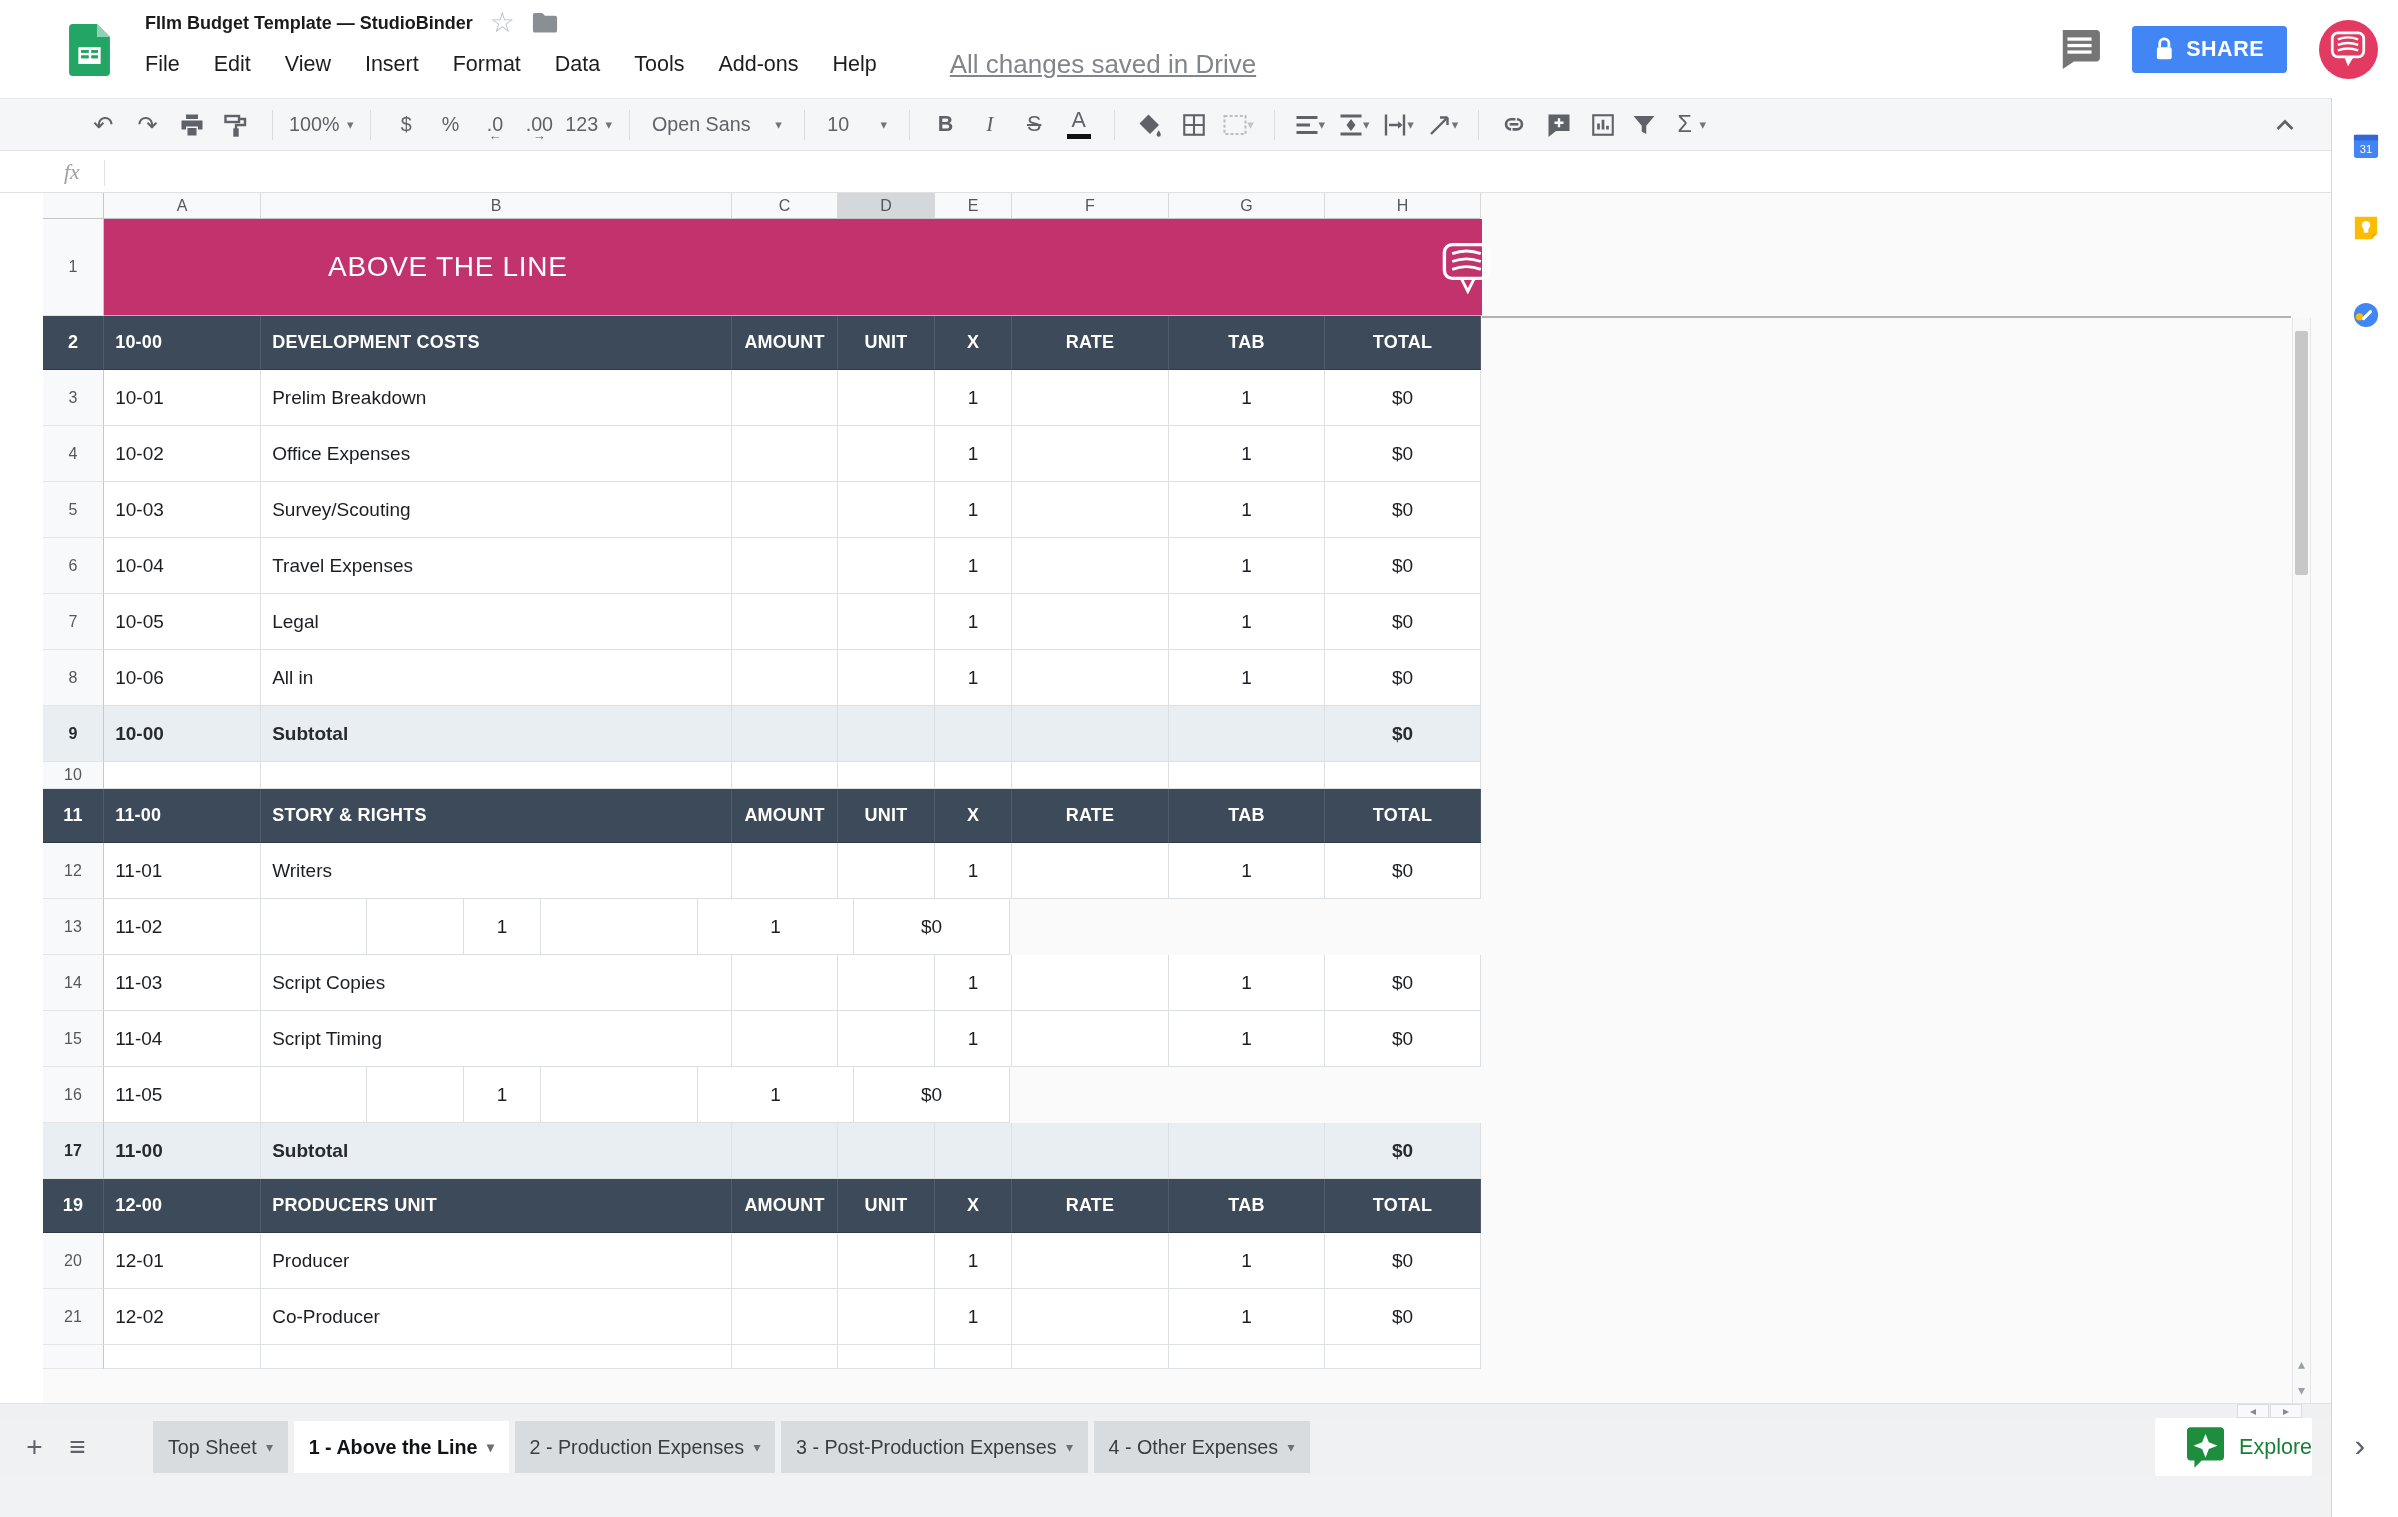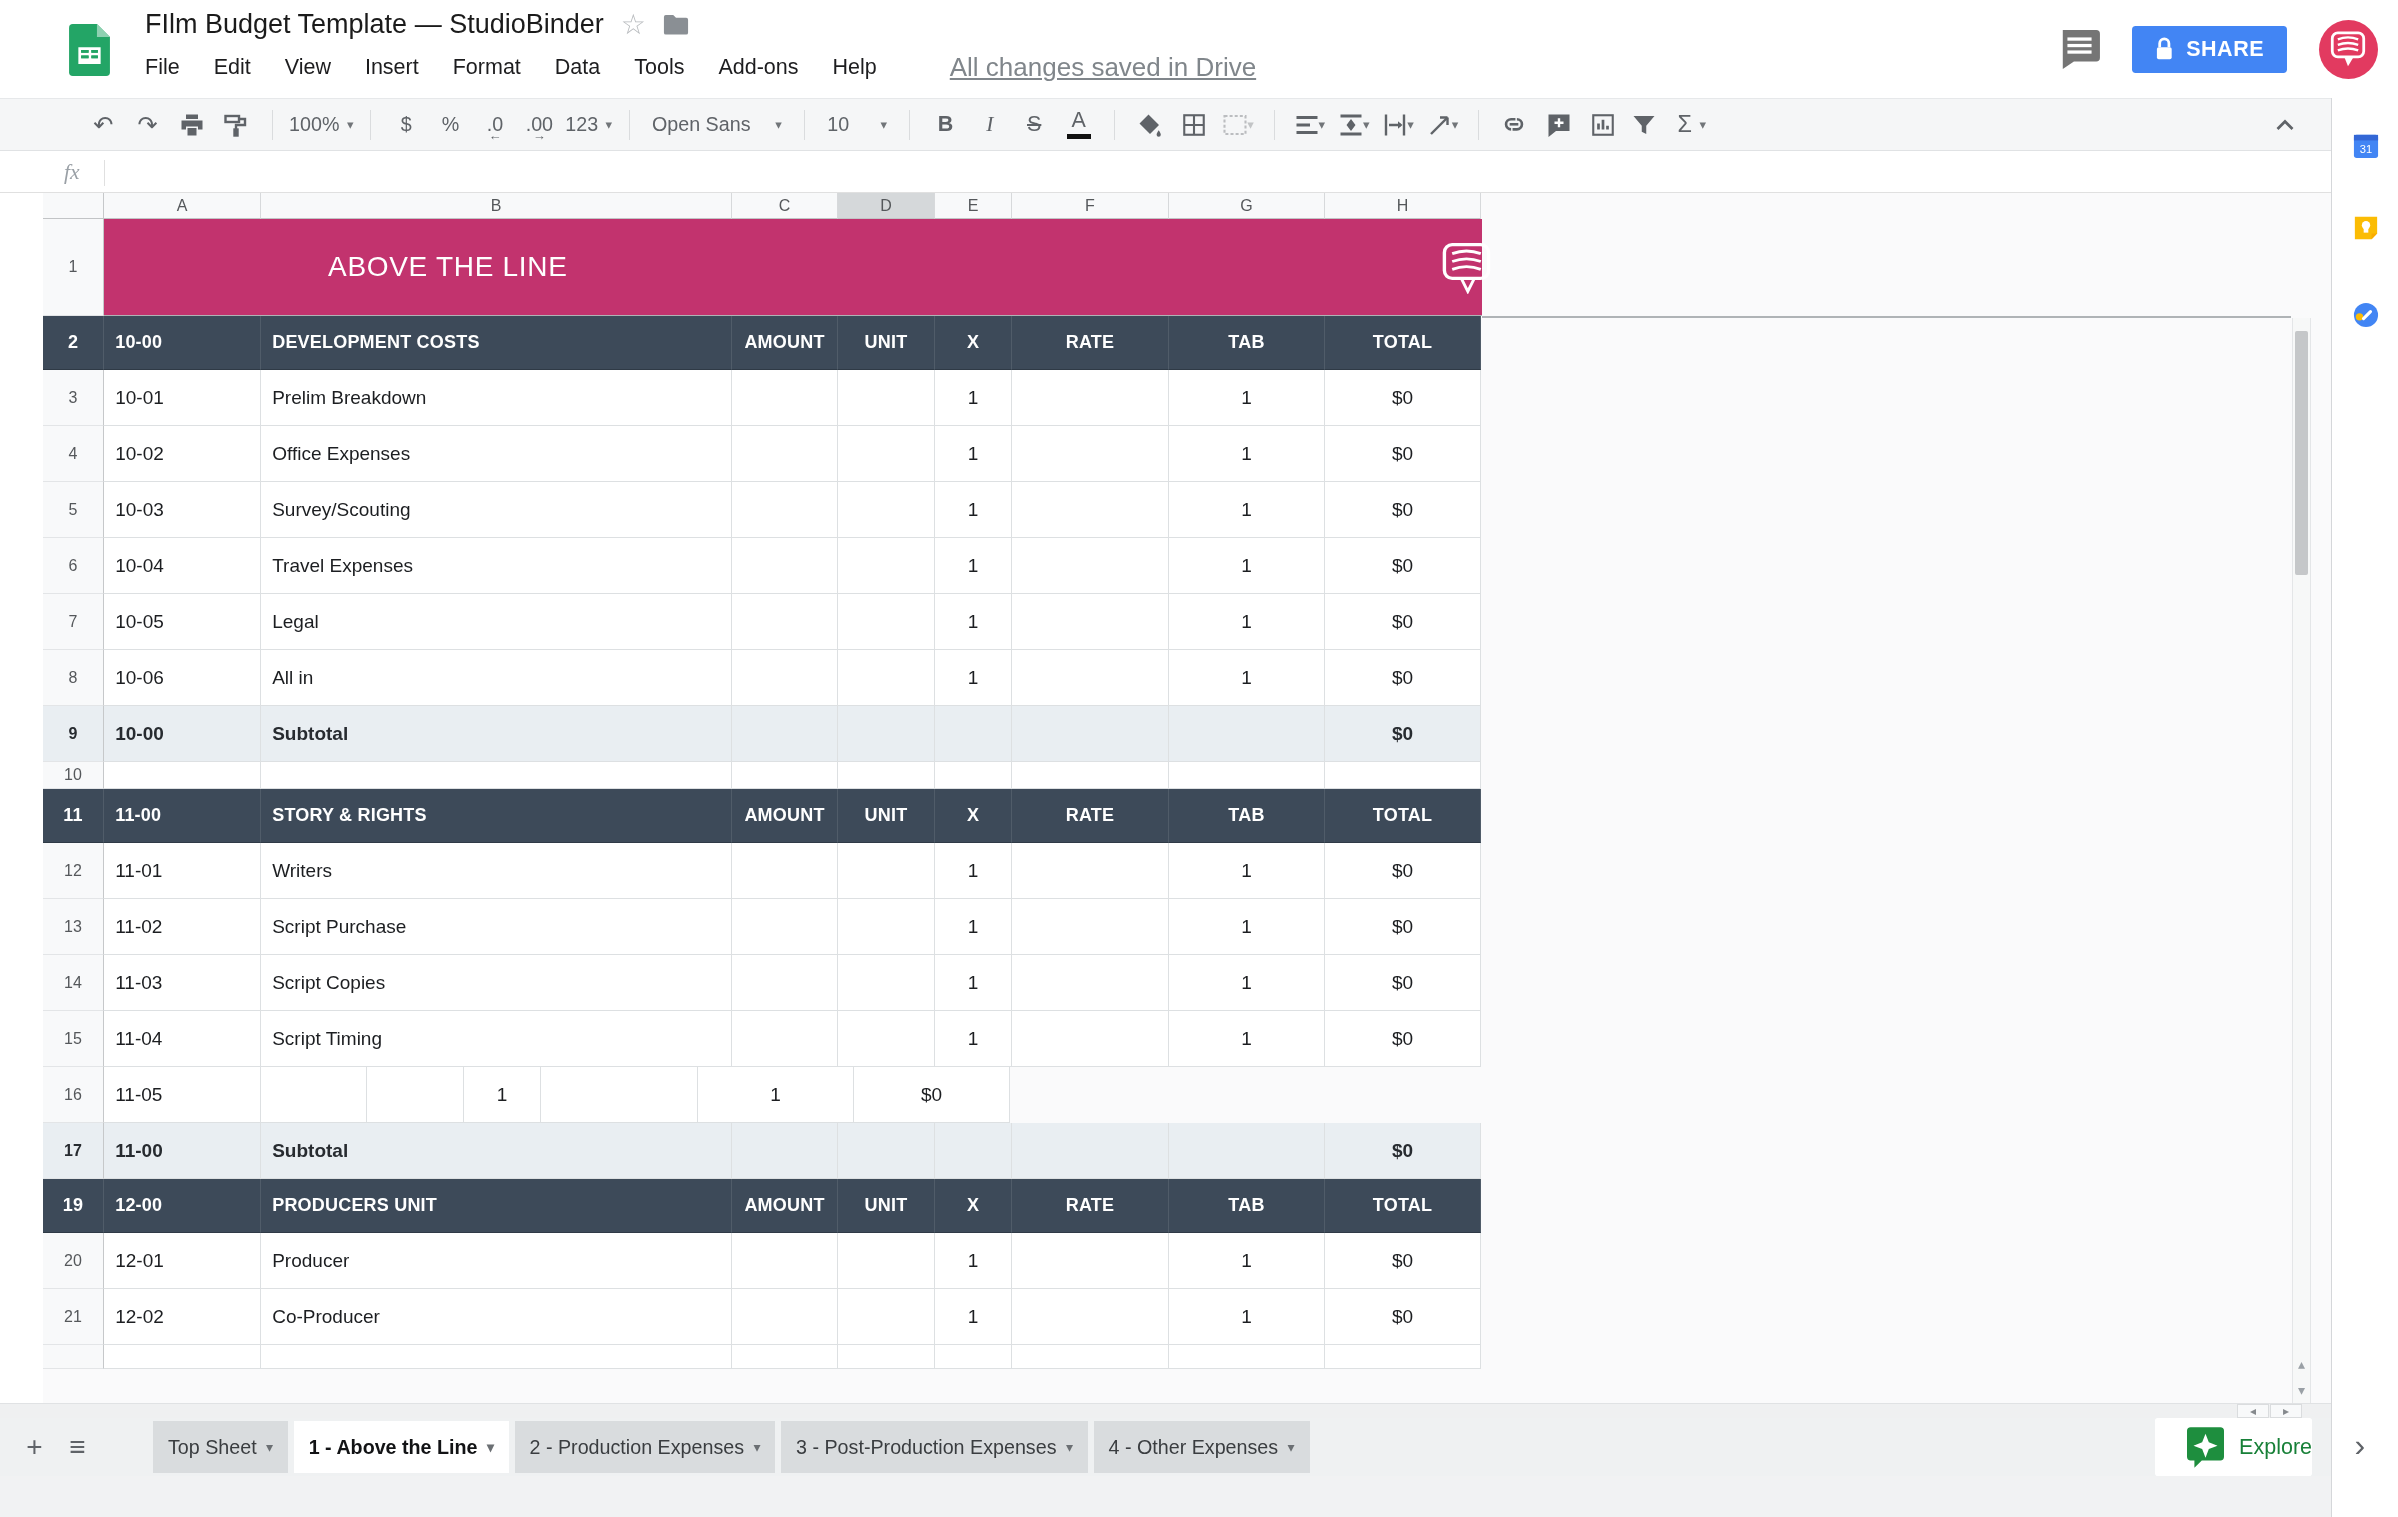--- a/index.html
+++ b/index.html
@@ -9,21 +9,21 @@
   }
   *{box-sizing:border-box; margin:0; padding:0;}
   body{font-family:"Liberation Sans", sans-serif; background:#fff;}
   #root{position:relative; width:2399px; height:1518px; overflow:hidden; background:#fff; color:var(--ink);}
 
   
   .topbar{position:absolute; left:0; top:0; width:2399px; height:98px; background:#fff;}
   .sheets-logo{position:absolute; left:69px; top:24px;}
   .titleblock{position:absolute; left:145px; top:9.4px;}
   .titlerow{display:flex; align-items:center; gap:17px;}
-  .doc-title{font-size:27px; color:#1b1b1b;}
+  .doc-title{font-size:18px; color:#1b1b1b;font-weight:bold;}
   .star-icon{font-size:28px; color:#B7BABD; line-height:1;}
   .menurow{display:flex; align-items:center; gap:34px; margin-top:12px; font-size:21.5px; color:#1d1d1f;}
   .menu-item{cursor:default;}
   .save-status{color:#80868B; text-decoration:underline; margin-left:39px; font-size:26px;}
   .top-right{position:absolute; right:21.5px; top:0; height:98px; display:flex; align-items:center; gap:32px;}
   .share-btn{display:flex; align-items:center; gap:11.2px; background:var(--blue); color:#fff;
     font-size:21.5px; font-weight:bold; letter-spacing:0.5px; padding:0 22.5px; height:47px; border-radius:3.7px;}
   .avatar{width:59px; height:59px; border-radius:50%; background:var(--avatar); display:flex; align-items:center; justify-content:center;}
 
   
@@ -473,21 +473,20 @@
             <div class="cell w-c"></div>
             <div class="cell w-d"></div>
             <div class="cell ctr w-e">1</div>
             <div class="cell w-f"></div>
             <div class="cell ctr w-g">1</div>
             <div class="cell ctr w-h">$0</div>
           </div>
           <div class="grow r-data">
             <div class="cell rownum w-num">13</div>
             <div class="cell lft w-a">11-02</div>
-            <div class="cell lft w-b">Script Purchase</div>
             <div class="cell w-c"></div>
             <div class="cell w-d"></div>
             <div class="cell ctr w-e">1</div>
             <div class="cell w-f"></div>
             <div class="cell ctr w-g">1</div>
             <div class="cell ctr w-h">$0</div>
           </div>
           <div class="grow r-data">
             <div class="cell rownum w-num">14</div>
             <div class="cell lft w-a">11-03</div>

